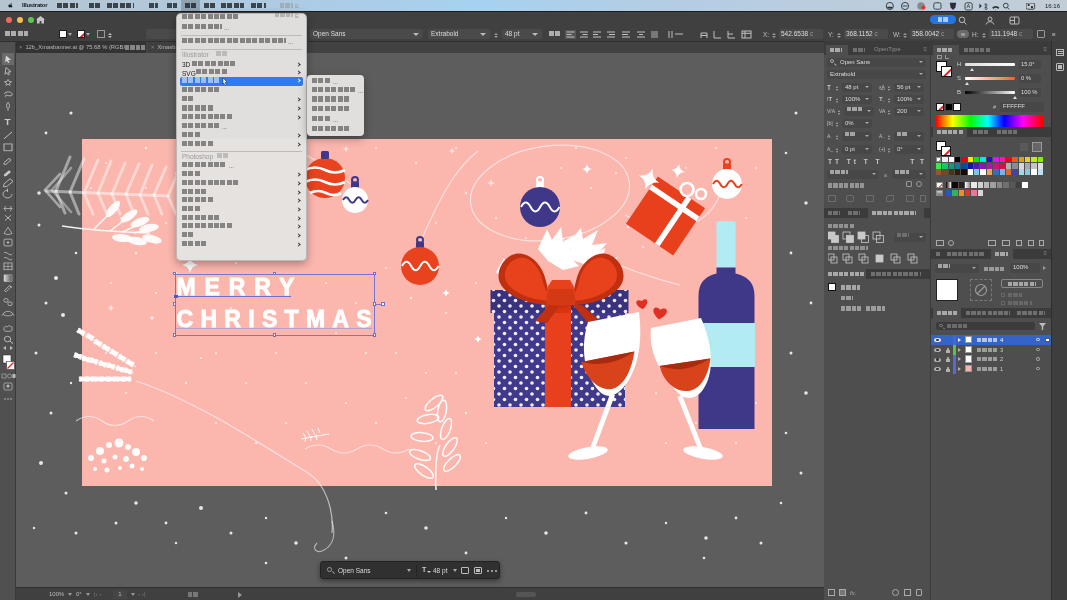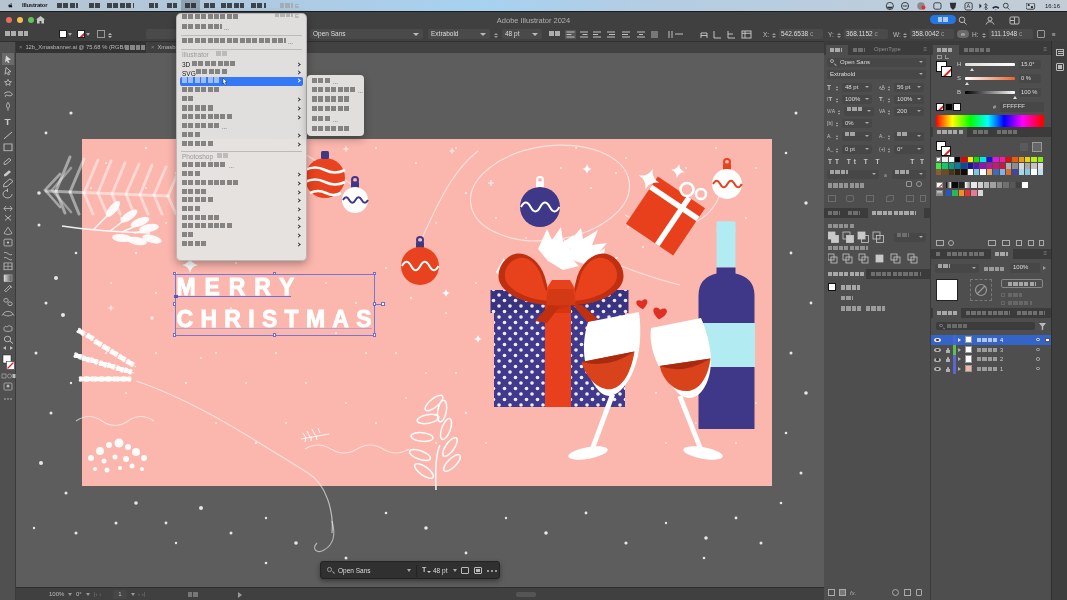--- a/index.html
+++ b/index.html
@@ -463,21 +463,20 @@
       </svg>
 </div>
 
 <div class="abs" id="titlebar">
  <span class="tl" style="left:6px;background:#ee6a5f"></span>
  <span class="tl" style="left:17px;background:#f5bf4f"></span>
  <span class="tl" style="left:28px;background:#61c454"></span>
  <svg class="abs" style="left:36px;top:4.5px" width="9" height="8" viewBox="0 0 9 8">
         <path d="M4.5 0L0 3.6h1v4h2.6V5h1.8v2.6H8v-4h1z" fill="#c6c6c6"></path>
       </svg>
- <span class="abs" style="left:0;right:0;top:4px;text-align:center;color:#b0b0b0;font-size:7.5px">Adobe Illustrator 2024</span>
  <span class="abs" style="left:930px;top:3.5px;width:26px;height:9px;background:#2476e4;border-radius:5px;text-align:center"><span class="jp5" style="width:11px;color:#fff;margin-top:2px"></span></span>
  <svg class="abs" style="left:958px;top:4px" width="100" height="9" viewBox="0 0 100 9" fill="none" stroke="#b9b9b9" stroke-width="1">
   <circle cx="4" cy="3.8" r="2.8"></circle>
         <path d="M6 6l2.5 2.5"></path>
   <circle cx="32" cy="3" r="2"></circle>
         <path d="M28 8.5a4.2 4.2 0 0 1 8 0"></path>
   <rect x="52" y="1" width="9" height="7" rx="1"></rect>
         <path d="M56.5 1v7M52 4.5h4.5"></path>
  </svg>
 </div>

